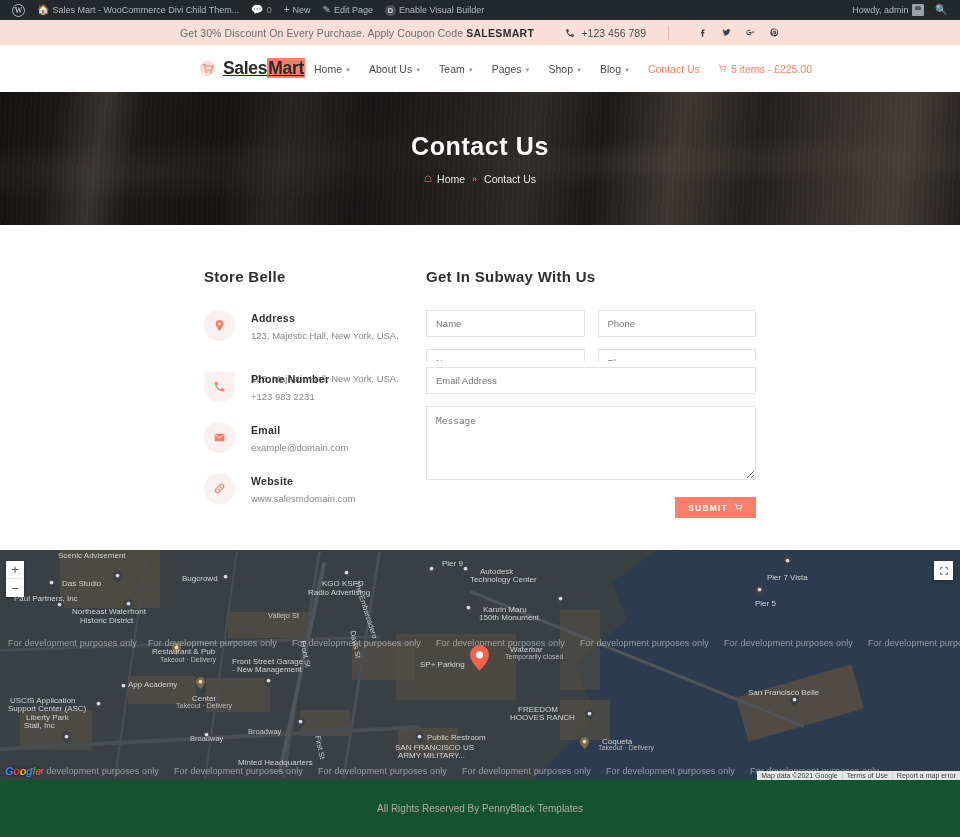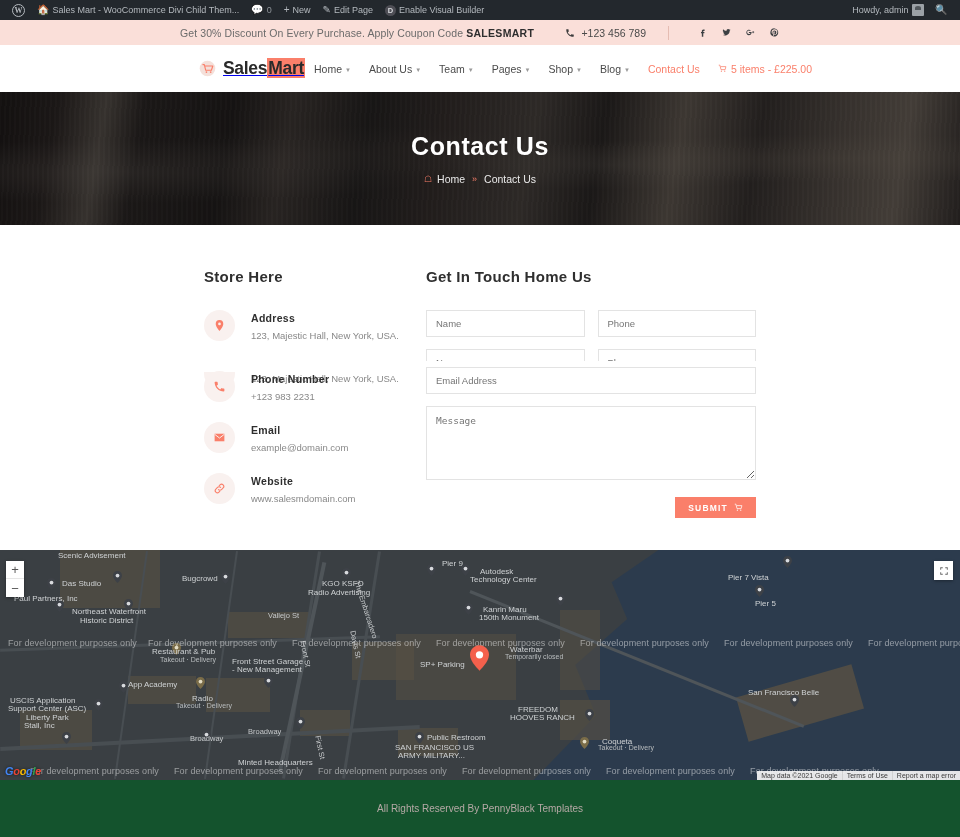--- a/index.html
+++ b/index.html
@@ -361,21 +361,21 @@
       <span class="sep">»</span>
       <span class="cur">Contact Us</span>
     </div>
   </div>
 </div>
 
 <div class="main">
   <div class="main-inner">
 
     <div class="col-left">
-      <div class="sec-title">Store Here</div>
+      <div class="sec-title">Store Belle</div>
 
       <div style="position:relative">
         <div class="info-item">
           <div class="info-circle">
             <svg viewBox="0 0 24 24">
                 <path d="M12 2a7 7 0 0 0-7 7c0 5.2 7 13 7 13s7-7.8 7-13a7 7 0 0 0-7-7zm0 9.5A2.5 2.5 0 1 1 12 6.5a2.5 2.5 0 0 1 0 5z"></path>
               </svg>
           </div>
           <div class="info-body">
             <div class="info-label">Address</div>
@@ -428,21 +428,21 @@
             </svg>
         </div>
         <div class="info-body">
           <div class="info-label">Website</div>
           <div class="info-val">www.salesmdomain.com</div>
         </div>
       </div>
     </div>
 
     <div class="col-right">
-      <div class="sec-title">Get In Touch Home Us</div>
+      <div class="sec-title">Get In Subway With Us</div>
 
       <form>
         <div class="form-row">
           <input class="fld half" type="text" placeholder="Name" style="">
           <input class="fld half" type="text" placeholder="Phone" style="">
         </div>
 
         <div class="ghost-form-row">
           <input class="fld half" type="text" placeholder="Name" style="">
           <input class="fld half" type="text" placeholder="Phone" style="">
@@ -616,29 +616,29 @@
   <div class="mlbl" style="left:232px;top:107px">Front Street Garage</div>
   <div class="mlbl" style="left:232px;top:115px">- New Management</div>
   <div class="mlbl" style="left:442px;top:9px">Pier 9</div>
   <div class="mlbl" style="left:480px;top:17px">Autodesk</div>
   <div class="mlbl" style="left:470px;top:25px">Technology Center</div>
   <div class="mlbl" style="left:483px;top:55px">Kanrin Maru</div>
   <div class="mlbl" style="left:479px;top:63px">150th Monument</div>
   <div class="mlbl" style="left:510px;top:95px">Waterbar</div>
   <div class="mlbl sub" style="left:505px;top:103px">Temporarily closed</div>
   <div class="mlbl" style="left:420px;top:110px">SP+ Parking</div>
-  <div class="mlbl" style="left:728px;top:23px">Pier 7 Vista</div>
+  <div class="mlbl" style="left:767px;top:23px">Pier 7 Vista</div>
   <div class="mlbl" style="left:755px;top:49px">Pier 5</div>
   <div class="mlbl" style="left:748px;top:138px">San Francisco Belle</div>
   <div class="mlbl" style="left:128px;top:130px">App Academy</div>
   <div class="mlbl" style="left:10px;top:146px">USCIS Application</div>
   <div class="mlbl" style="left:8px;top:154px">Support Center (ASC)</div>
   <div class="mlbl" style="left:26px;top:163px">Liberty Park</div>
   <div class="mlbl" style="left:24px;top:171px">Stall, Inc</div>
-  <div class="mlbl" style="left:192px;top:144px">Radio</div>
+  <div class="mlbl" style="left:192px;top:144px">Center</div>
   <div class="mlbl sub" style="left:176px;top:152px">Takeout · Delivery</div>
   <div class="mlbl street" style="left:190px;top:185px">Broadway</div>
   <div class="mlbl street" style="left:248px;top:178px">Broadway</div>
   <div class="mlbl" style="left:238px;top:208px">Minted Headquarters</div>
   <div class="mlbl" style="left:427px;top:183px">Public Restroom</div>
   <div class="mlbl" style="left:395px;top:193px">SAN FRANCISCO US</div>
   <div class="mlbl" style="left:398px;top:201px">ARMY MILITARY...</div>
   <div class="mlbl" style="left:518px;top:155px">FREEDOM</div>
   <div class="mlbl" style="left:510px;top:163px">HOOVES RANCH</div>
   <div class="mlbl" style="left:602px;top:187px">Coqueta</div>

